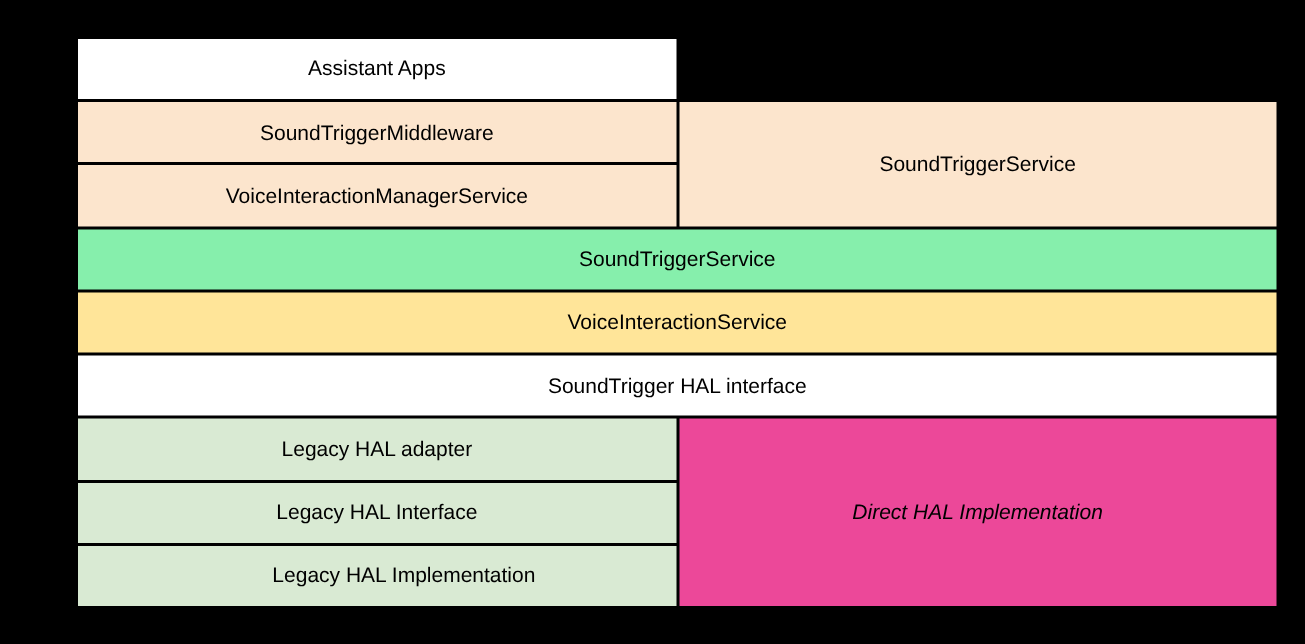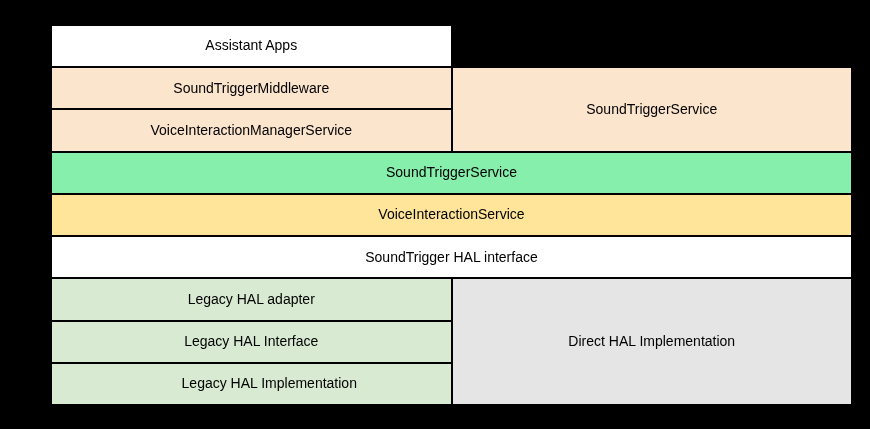--- a/index.html
+++ b/index.html
@@ -69,20 +69,20 @@
     <div class="cell c-vims" style="background-color: rgb(252, 229, 205);">VoiceInteractionManagerService</div>
 
     <div class="cell c-stservice" style="background-color: #86efac; text-align: right;">SoundTriggerService</div>
 
     <div class="cell c-stmiddleware" style="background-color: rgb(255, 229, 153);">VoiceInteractionService</div>
 
     <div class="cell c-sthalinterface" style="background-color: rgb(255, 255, 255);">SoundTrigger HAL interface</div>
 
     <div class="cell c-legacyadapter" style="background-color: rgb(217, 234, 211);">Legacy HAL adapter</div>
 
-    <div class="cell c-directhal" style="background-color: #e5e5e5;">Direct HAL Implementation</div>
+    <div class="cell c-directhal" style="background-color: #ec4899; font-style: italic;">Direct HAL Implementation</div>
 
     <div class="cell c-legacyinterface" style="background-color: rgb(217, 234, 211);">Legacy HAL Interface</div>
 
     <div class="cell c-legacyimpl" style="background-color: rgb(217, 234, 211);">Legacy HAL Implementation</div>
 
   </div>
 </div>
 
 </body></html>

